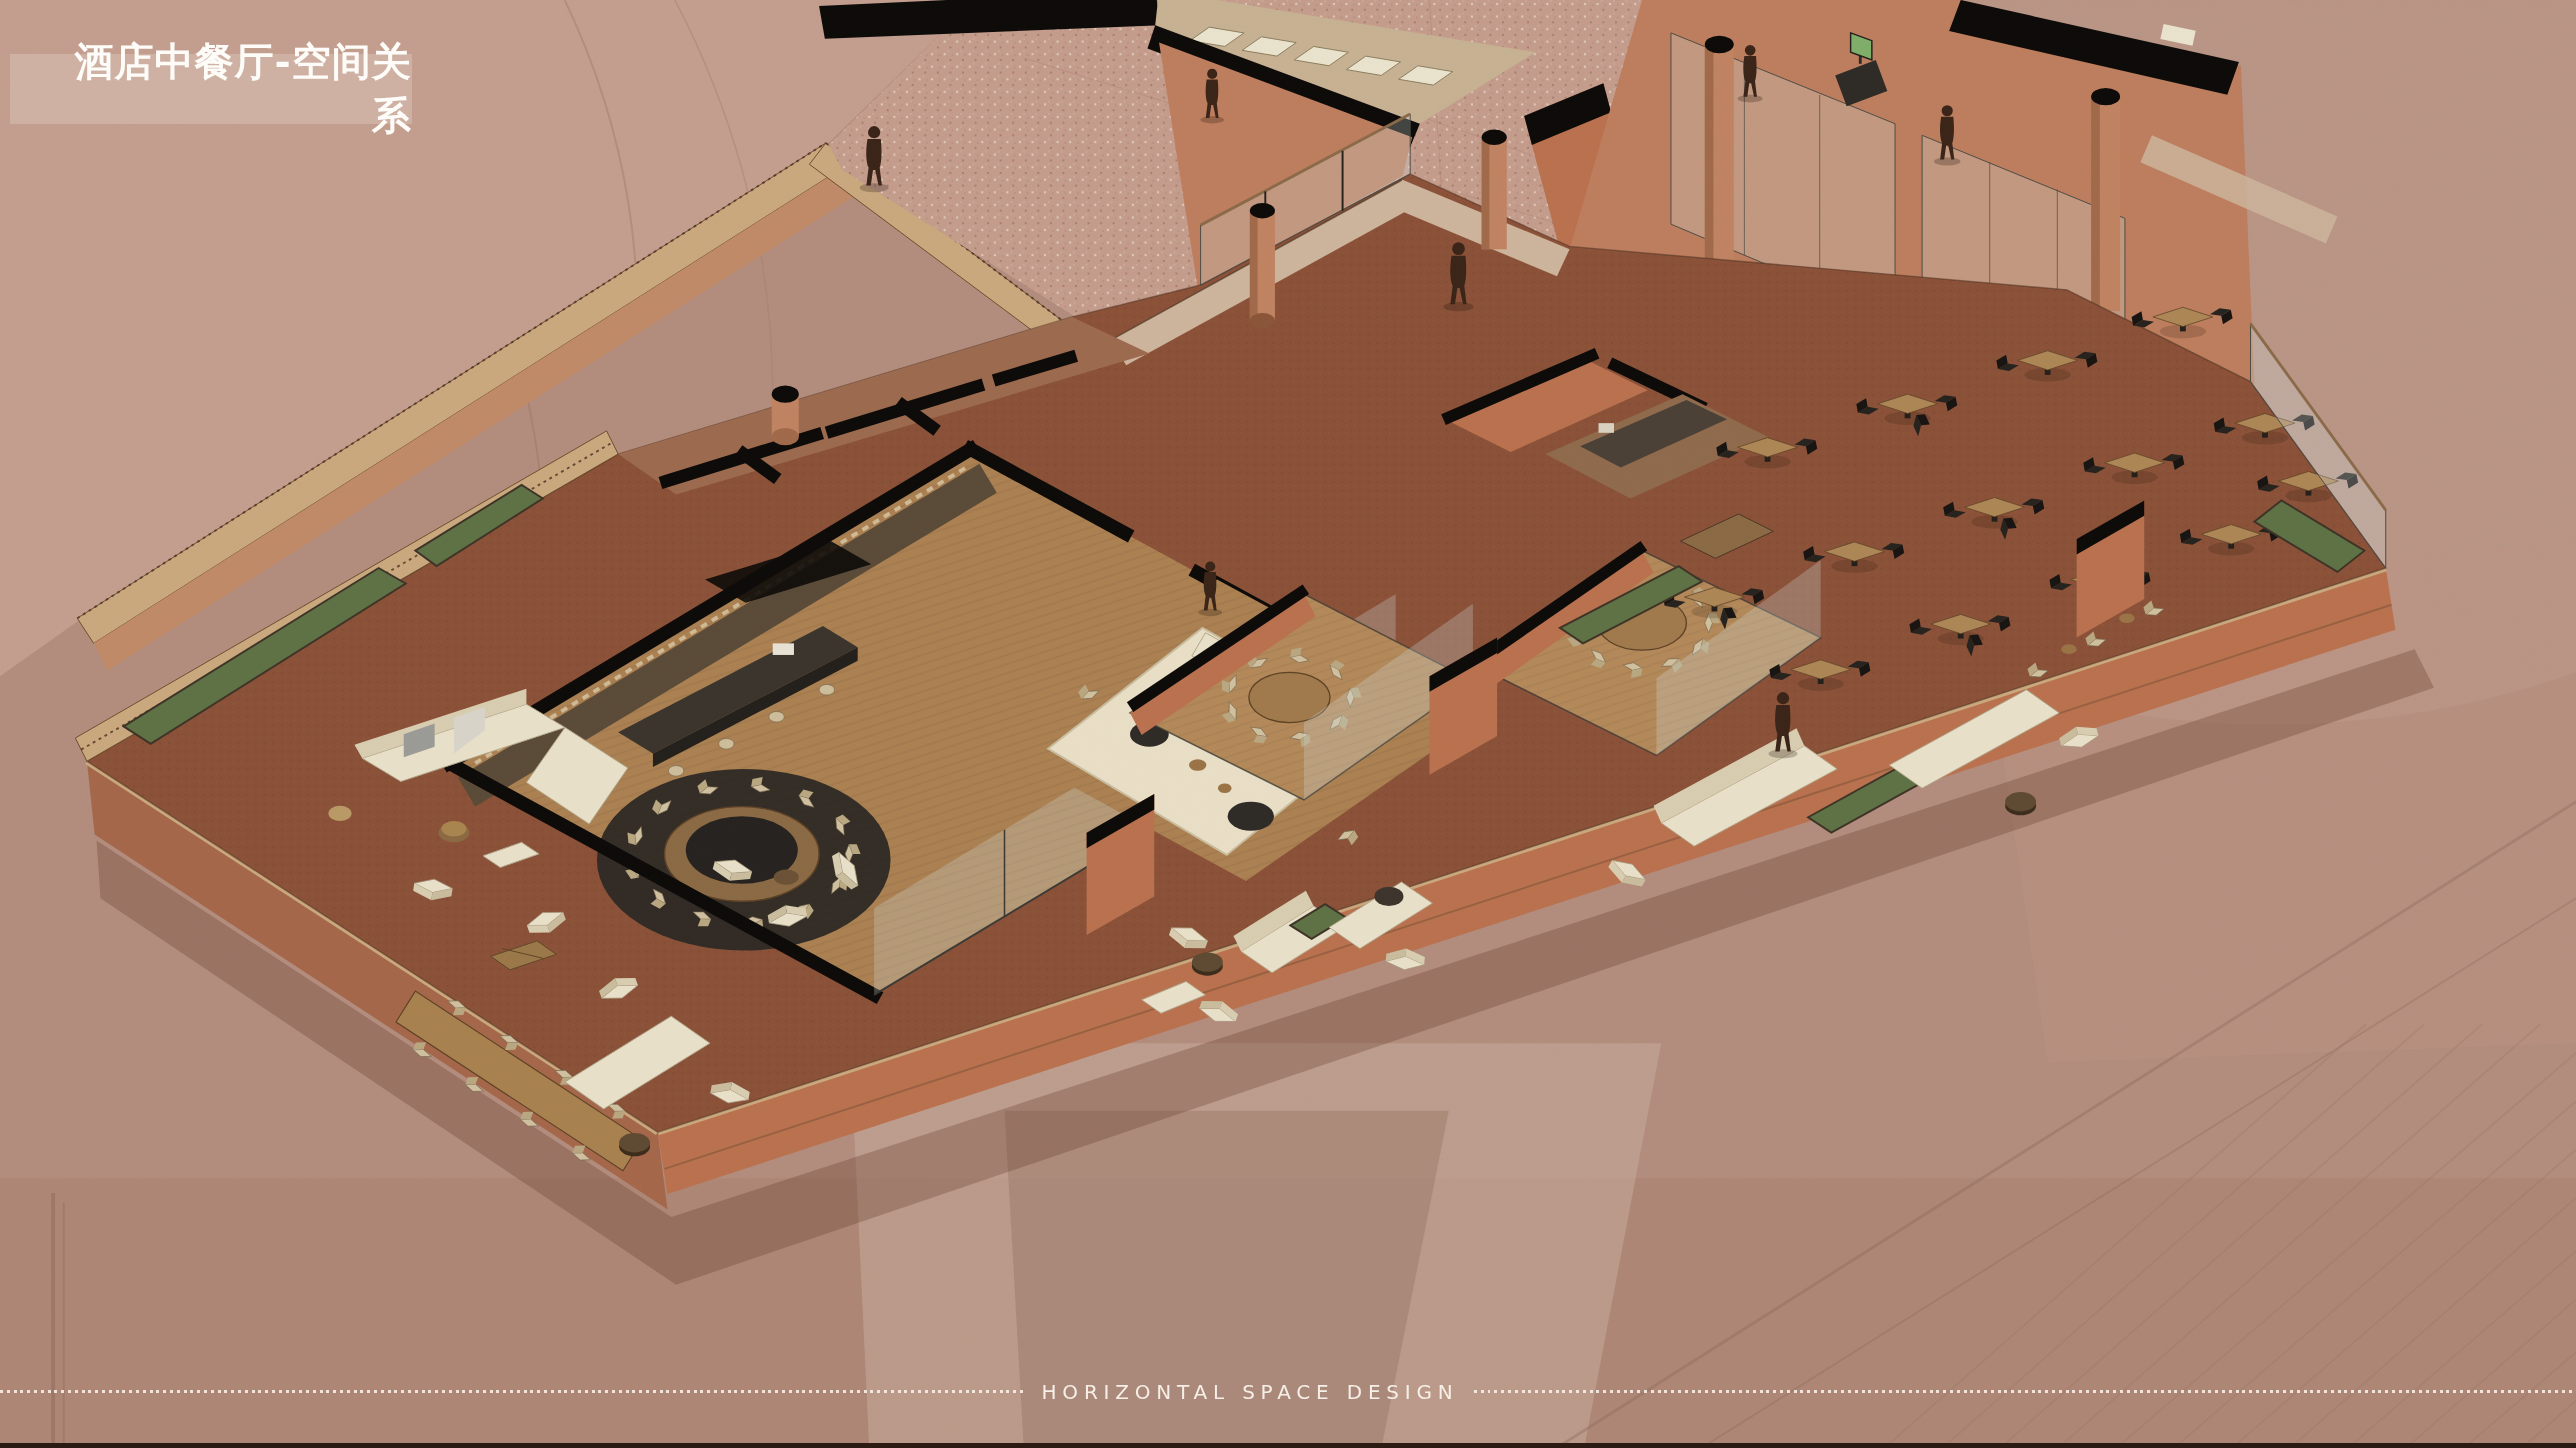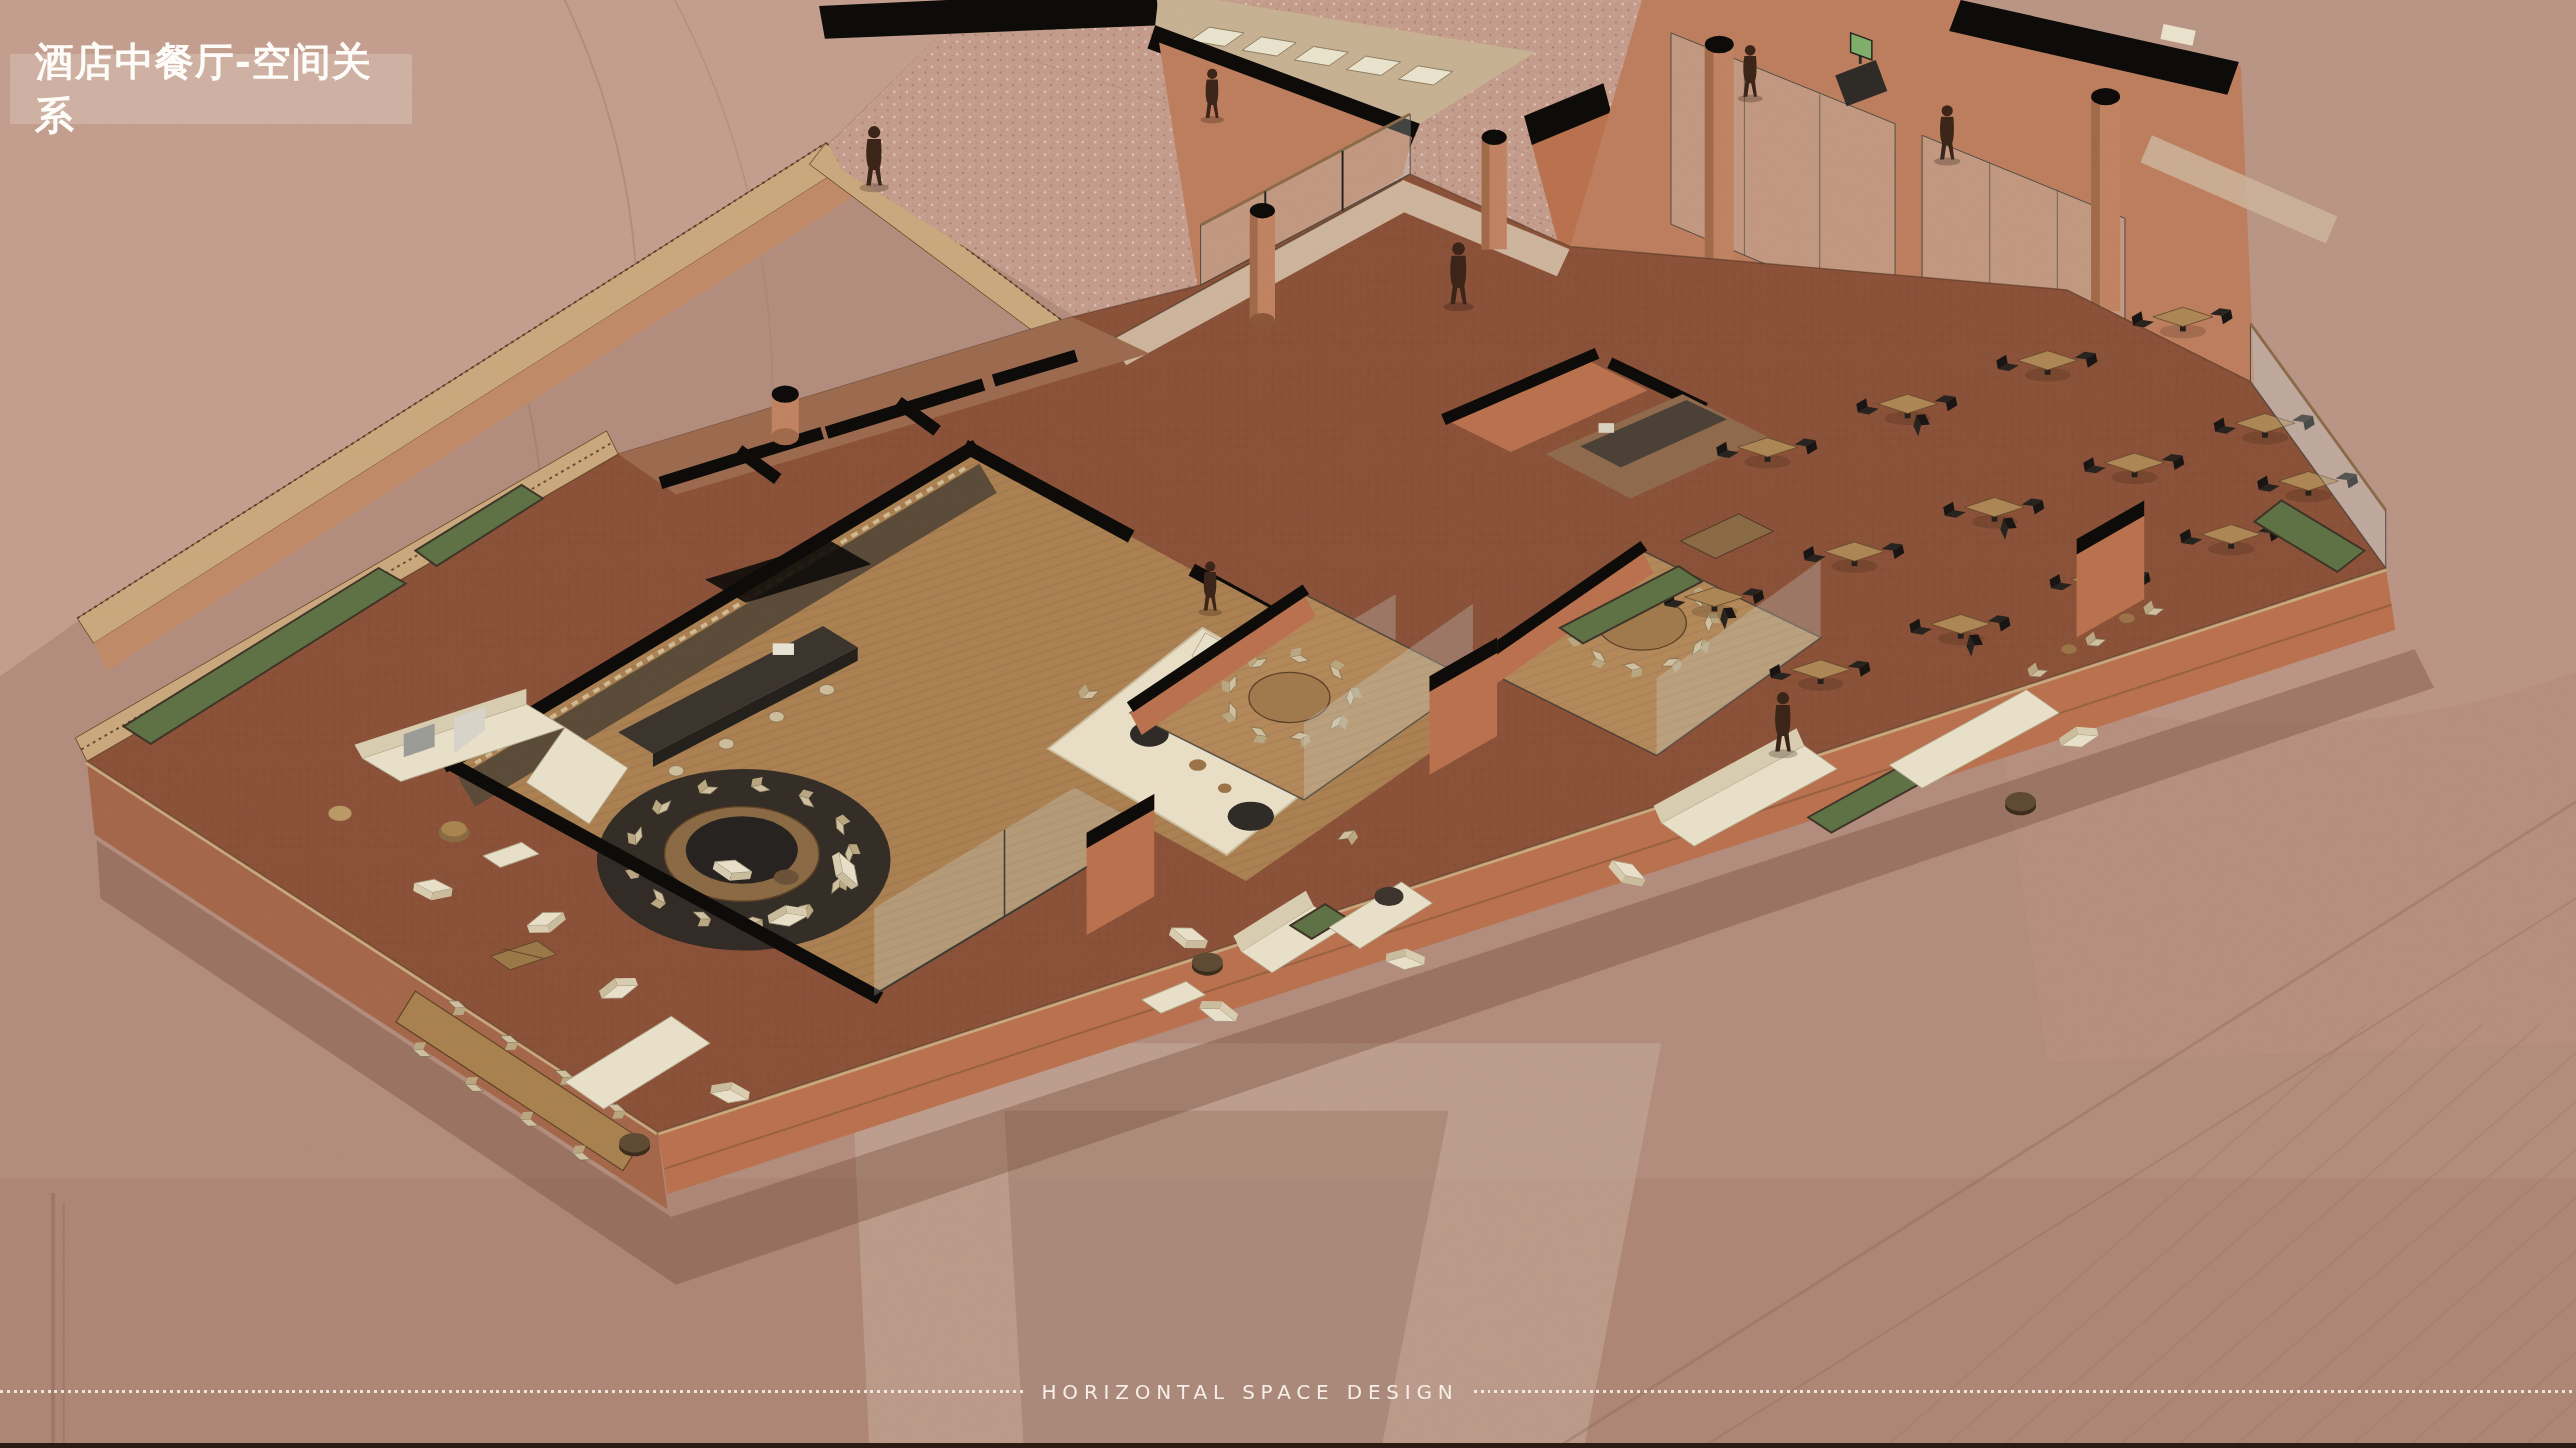--- a/index.html
+++ b/index.html
@@ -6,21 +6,21 @@
     --background:#b28c7d; --title-band:rgba(242,231,223,0.26); --title-text:#fdfcf8;
     --footer-text:#f5efe7; --terracotta-wall:#bd7e5e; --brick-wall:#b9714e; --cut-wall:#0c0a08;
     --carpet:#8a5138; --wood-floor:#ab8152; --wood-coping:#caa87e; --cream:#e8e0c9;
     --planter-green:#5e7245; --courtyard-paving:#c49c8c; --glass:rgba(210,220,218,0.28); --figure:#3a2418;
   }
   html,body{margin:0;padding:0;background:#6e5247;}
   .stage{position:relative;width:2576px;height:1449px;overflow:hidden;background:var(--background);
          font-family:"DejaVu Sans","Liberation Sans",sans-serif;}
   .scene{position:absolute;left:0;top:0;width:100%;height:100%;}
   .title-band{position:absolute;left:9.7px;top:54px;width:402px;height:70px;background:var(--title-band);
-              display:flex;align-items:center;padding-left:25px;box-sizing:border-box;}
+              display:flex;align-items:center;padding-left:25px;box-sizing:border-box;text-align:right;}
   .title-band h1{margin:0;font-family:"DejaVu Serif","Liberation Serif",serif;font-weight:600;
                  font-size:39px;letter-spacing:1px;color:var(--title-text);}
   .footer{position:absolute;left:0;right:0;top:1379px;height:25px;display:flex;align-items:center;}
   .dots{height:2.9px;background:repeating-linear-gradient(90deg,rgba(250,245,238,.85) 0 2.9px,transparent 2.9px 6.8px);}
   .dots.left{width:1026px;margin-right:15.5px;}
   .dots.right{flex:1;margin-left:15.5px;}
   .footer-text{font-size:20px;letter-spacing:5.8px;color:var(--footer-text);white-space:nowrap;}
   .bottom-bar{position:absolute;left:0;bottom:0;width:100%;height:5.8px;background:#2b1b12;}
   .f-carpet{fill:var(--carpet);} .f-wood{fill:var(--wood-floor);} .f-terra{fill:var(--terracotta-wall);}
   .f-brick{fill:var(--brick-wall);} .f-black{fill:var(--cut-wall);} .f-cream{fill:var(--cream);}

